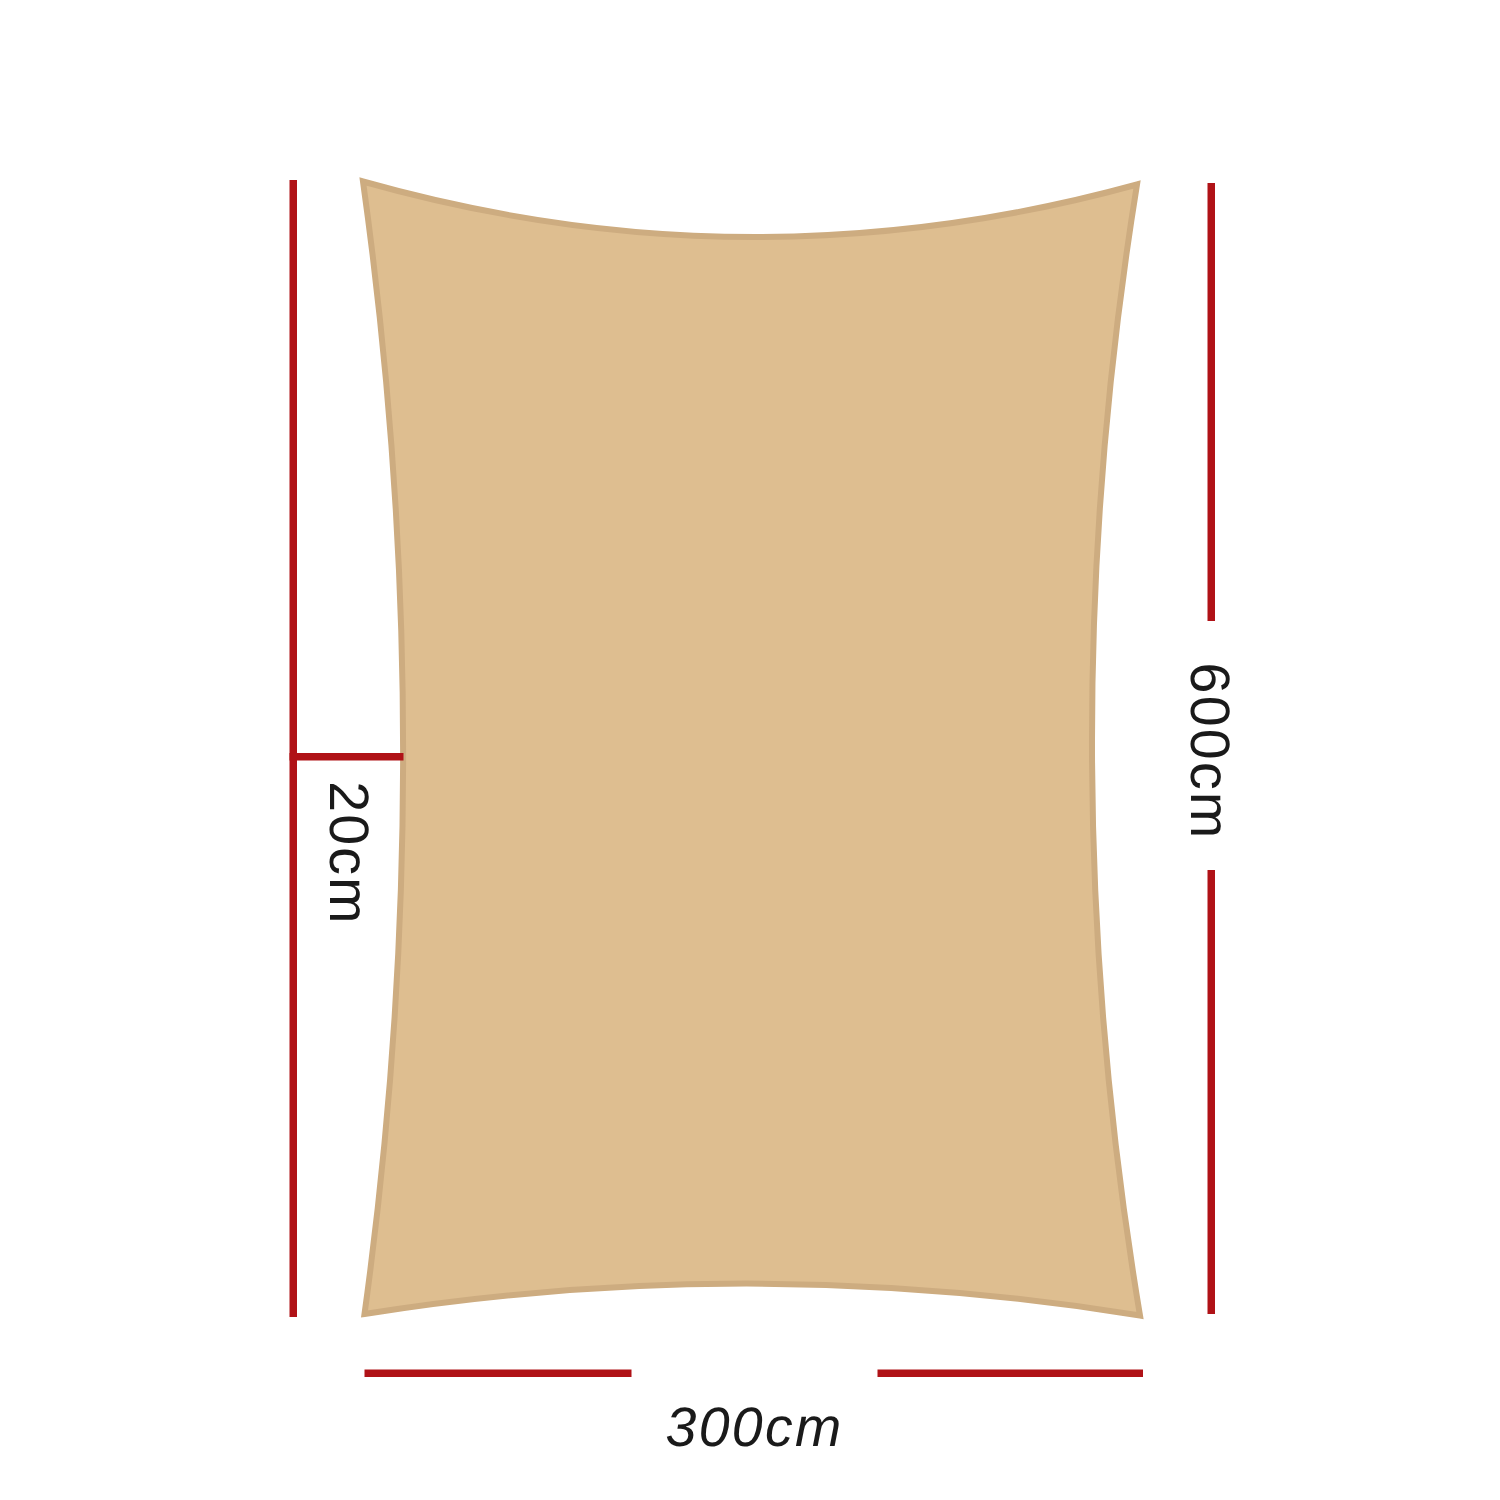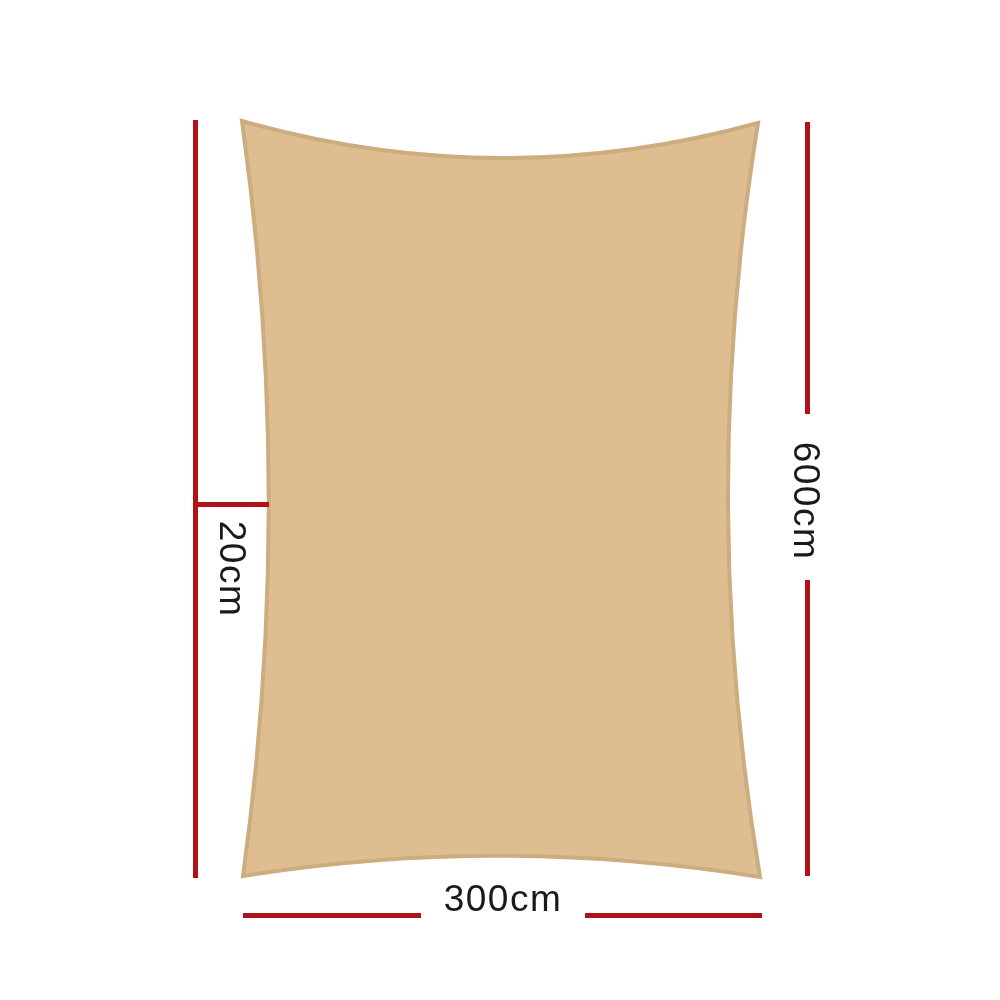--- a/index.html
+++ b/index.html
@@ -42,21 +42,21 @@
   }
   
   .line-left-vertical   { left: 193px; top: 120px; width: 5px;  height: 758px; }
   .line-curve-tick      { left: 193px; top: 502px; width: 76px; height: 5px;  }
   .line-right-top       { left: 805px; top: 122px; width: 5px;  height: 292px; }
   .line-right-bottom    { left: 805px; top: 580px; width: 5px;  height: 296px; }
   .line-bottom-left     { left: 243px; top: 913px; width: 178px; height: 5px; }
   .line-bottom-right    { left: 585px; top: 913px; width: 177px; height: 5px; }
   .label-curve-depth    { left: 232px; top: 569px; }
   .label-height         { left: 806px; top: 501px; }
-  .label-width          { left: 503px; top: 899px; }
+  .label-width          { left: 503px; top: 952px; font-style: italic; }
 </style>
 </head>
 <body>
 
 <div class="canvas">
 
   <svg class="sail-svg" width="1000" height="1000" viewBox="0 0 1000 1000">
     <path class="sail-path" d="M 242,121
              Q 500,194 758,123
              Q 697,500 760,877

